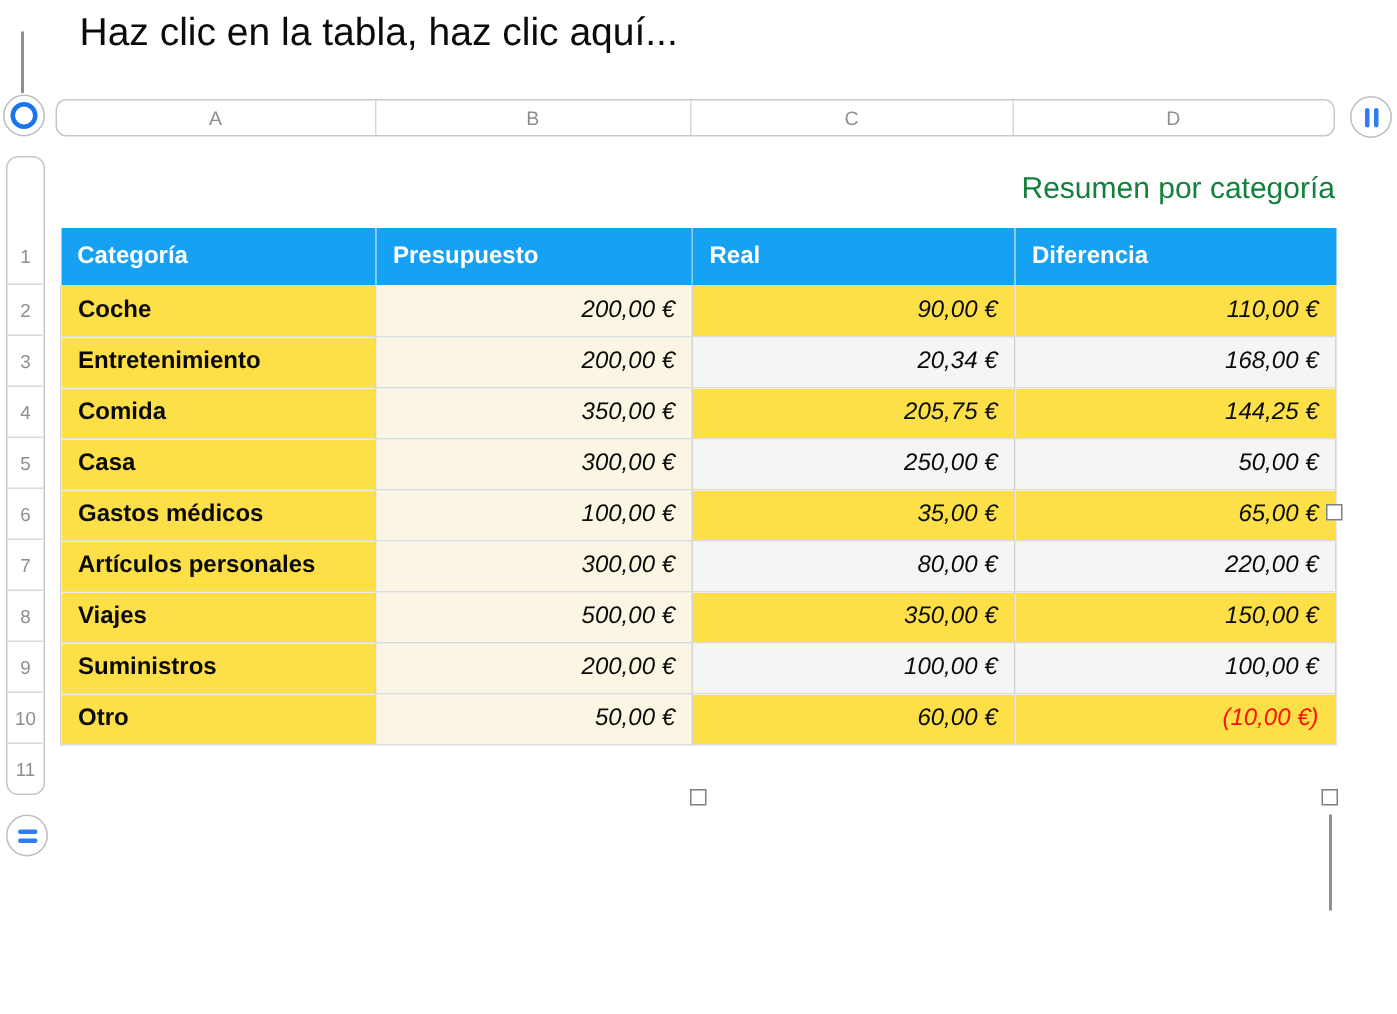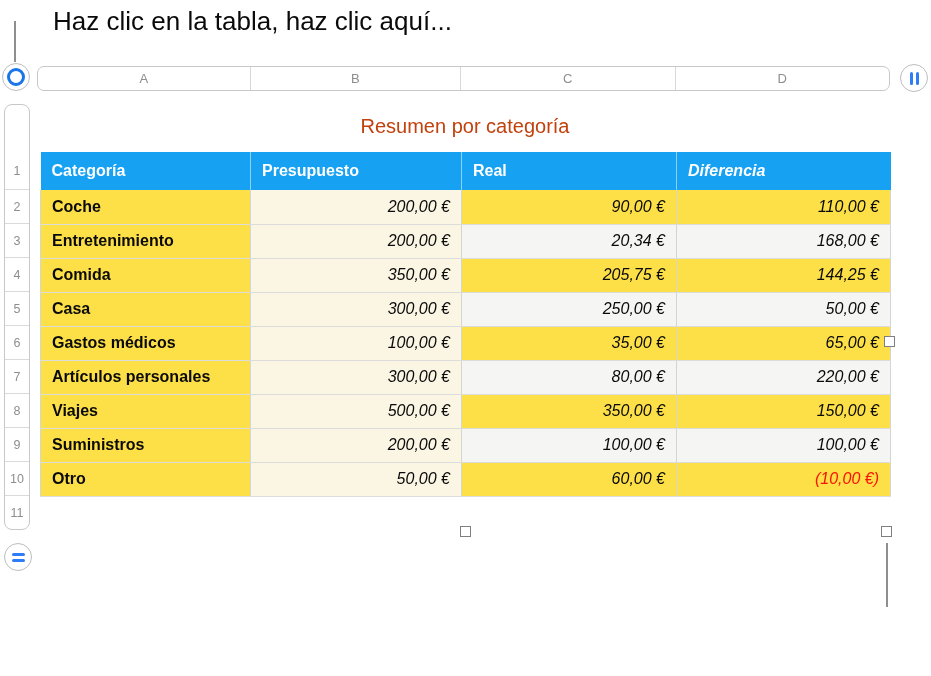--- a/index.html
+++ b/index.html
@@ -36,33 +36,33 @@
 
   
   .row-bar{position:absolute;left:4px;top:104px;width:26px;background:#fff;
            border:1px solid #c8c8c8;border-radius:8px;box-sizing:border-box;overflow:hidden;}
   .row-bar .rb-spacer{height:47px;}
   .row-bar .rb-cell{height:33px;border-top:1px solid #dadada;display:flex;align-items:center;
                     justify-content:center;font-size:12.5px;color:#8e8e8e;}
   .row-bar .rb-cell.first{height:37px;}
 
   
-  .tbl-title{position:absolute;left:40px;top:115px;width:850px;text-align:center;
-             font-size:20px;color:#c2410c;}
+  .tbl-title{position:absolute;left:40px;top:115px;width:850px;text-align:right;
+             font-size:20px;color:#15803d;}
 
   
   table.sheet{position:absolute;left:40px;top:152px;width:850px;border-collapse:collapse;
               table-layout:fixed;font-size:16px;padding-left:33px;}
   table.sheet col.ca{width:210px;} table.sheet col.cb{width:211px;}
   table.sheet col.cc{width:215px;} table.sheet col.cd{width:214px;}
   table.sheet tr.hdr{height:38px;}
   table.sheet tr.data{height:34px;}
   table.sheet th{background:#17a1f3;color:#fff;font-weight:700;text-align:left;
                  padding:0 0 0 11px;border-right:1px solid rgba(255,255,255,.5);}
-  table.sheet th:last-child{border-right:none;font-style:italic;}
+  table.sheet th:last-child{border-right:none;}
   table.sheet td{border-right:1px solid #d4d4d2;border-bottom:1px solid #dcdcda;
                  padding:0 11px;background:#fde047;white-space:nowrap;overflow:hidden;}
   table.sheet td.cat{font-weight:700;text-align:left;border-left:1px solid #d4d4d2;}
   table.sheet td.num{text-align:right;font-style:italic;}
   table.sheet td.b{background:#fbf6e4;}
   table.sheet tr.alt td.c,table.sheet tr.alt td.d{background:#f5f5f3;}
   table.sheet td.neg{color:#fa1200;}
   table.sheet tr.total td{background:#eae9e5;border-top:2px solid #8a8a88;font-weight:700;}
   table.sheet tr.total td.cat{color:#6e655a;}
 

